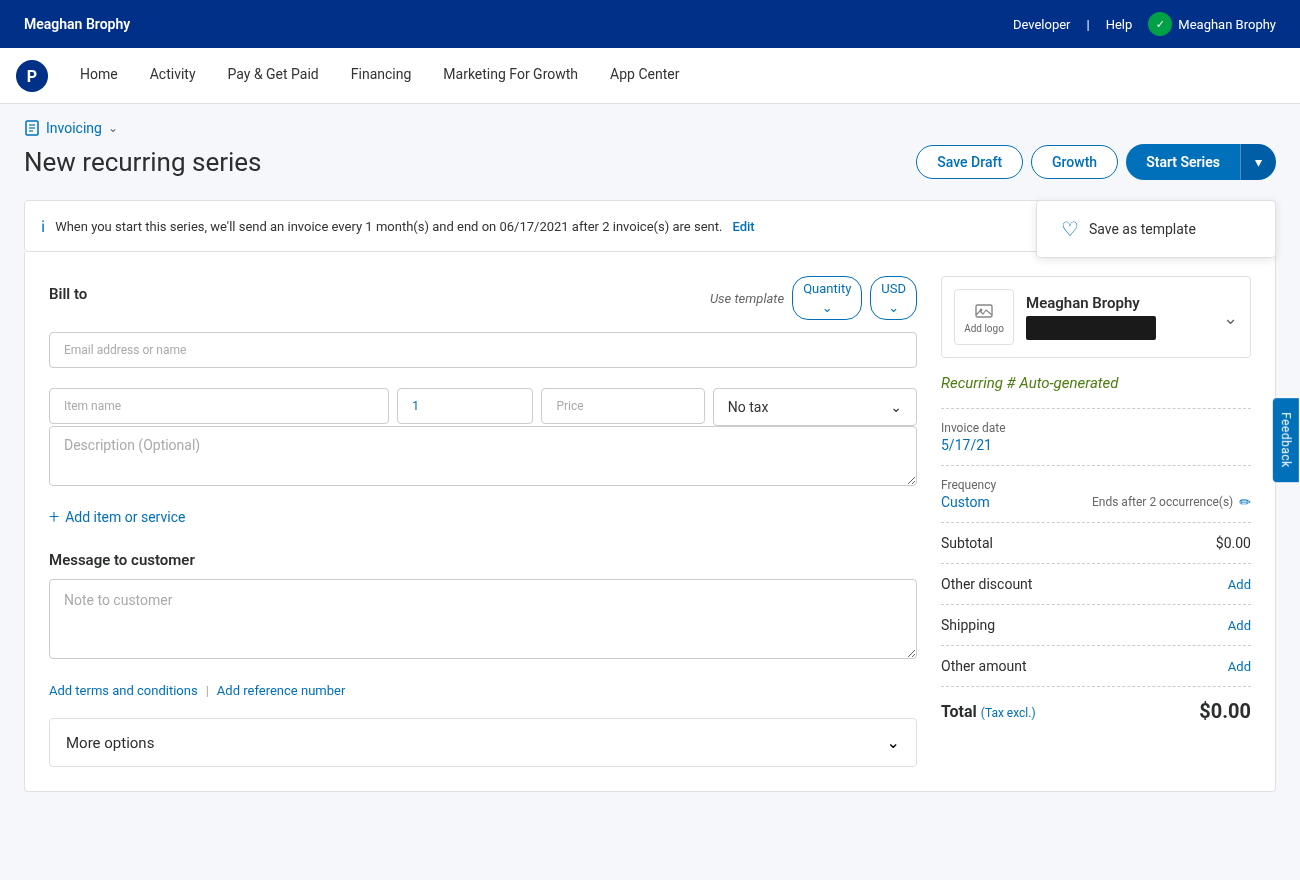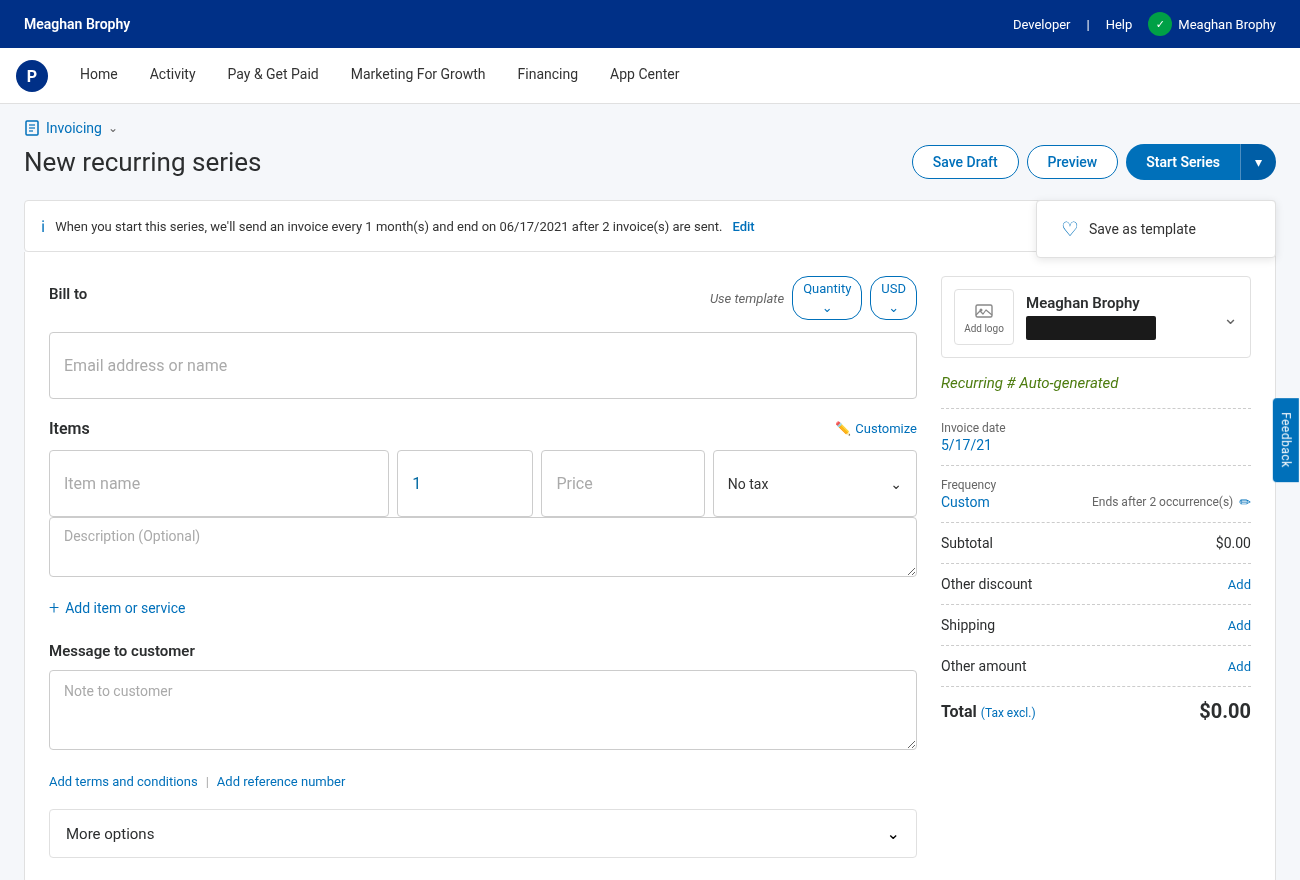--- a/index.html
+++ b/index.html
@@ -146,22 +146,22 @@
       flex-direction: column;
     }
 
     .form-row-top { display: flex; align-items: center; gap: 12px; margin-bottom: 12px; }
     .bill-to-section { margin-bottom: 20px; }
 
     .input-field {
       width: 100%;
       border: 1.5px solid #ccc;
       border-radius: 4px;
-      padding: 23px 14px;
-      font-size: 16px;
+      padding: 10px 14px;
+      font-size: 12px;
       color: #0369a1;
       outline: none;
     }
     .input-field::placeholder { color: #aaa; }
 
     
     .items-section { margin-bottom: 20px; }
     .items-header { display: flex; align-items: center; justify-content: space-between; margin-bottom: 12px; }
     .items-grid { display: flex; gap: 8px; align-items: stretch; border-radius: 16px; }
     .item-name-field { flex: 2.5; }
@@ -329,22 +329,22 @@
 <nav class="navbar">
   <div class="navbar-logo">
     <svg class="paypal-logo" viewBox="0 0 32 32">
       <circle cx="16" cy="16" r="16" fill="#003087"></circle>
       <text x="16" y="22" text-anchor="middle" fill="white" font-size="16" font-weight="bold">P</text>
     </svg>
   </div>
   <a class="nav-item">Home</a>
   <a class="nav-item">Activity</a>
   <a class="nav-item">Pay &amp; Get Paid</a>
+  <a class="nav-item">Financing</a>
   <a class="nav-item">Marketing For Growth</a>
-  <a class="nav-item">Financing</a>
   <a class="nav-item">App Center</a>
 </nav>
 
 <div class="page-container">
 
   <div class="breadcrumb-bar">
     <span class="breadcrumb-icon">
       <svg width="16" height="16" viewBox="0 0 16 16" fill="none">
           <rect x="2" y="1" width="12" height="14" rx="1" stroke="#0070ba" stroke-width="1.5"></rect>
           <line x1="5" y1="5" x2="11" y2="5" stroke="#0070ba" stroke-width="1.2"></line>
@@ -353,21 +353,21 @@
         </svg>
     </span>
     <span class="breadcrumb-text">Invoicing</span>
     <span class="breadcrumb-chevron">⌄</span>
   </div>
 
   <div class="page-header">
     <h1 class="page-title">New recurring series</h1>
     <div class="header-actions">
       <button class="btn-outline">Save Draft</button>
-      <button class="btn-outline">Preview</button>
+      <button class="btn-outline">Growth</button>
       <div class="start-series-btn-group">
         <button class="btn-primary">Start Series</button>
         <button class="btn-primary-split">
           <span>▾</span>
         </button>
       </div>
     </div>
   </div>
 
   <div style="position: relative;">
@@ -400,27 +400,20 @@
             <button class="dropdown-btn">
               <span>USD</span>
               <span>⌄</span>
             </button>
           </div>
         </div>
         <input class="input-field" type="text" placeholder="Email address or name" style="">
       </div>
 
       <div class="items-section">
-        <div class="items-header">
-          <span class="section-label">Items</span>
-          <div class="customize-link">
-            <span>✏️</span>
-            <span>Customize</span>
-          </div>
-        </div>
         <div class="items-grid">
           <div class="item-name-field">
             <input class="input-field" type="text" placeholder="Item name" style="">
           </div>
           <div class="item-qty-field">
             <input class="input-field" type="number" value="1" style="width: 100%;">
           </div>
           <div class="item-price-field">
             <input class="input-field" type="text" style="width: 100%;" placeholder="Price">
           </div>

